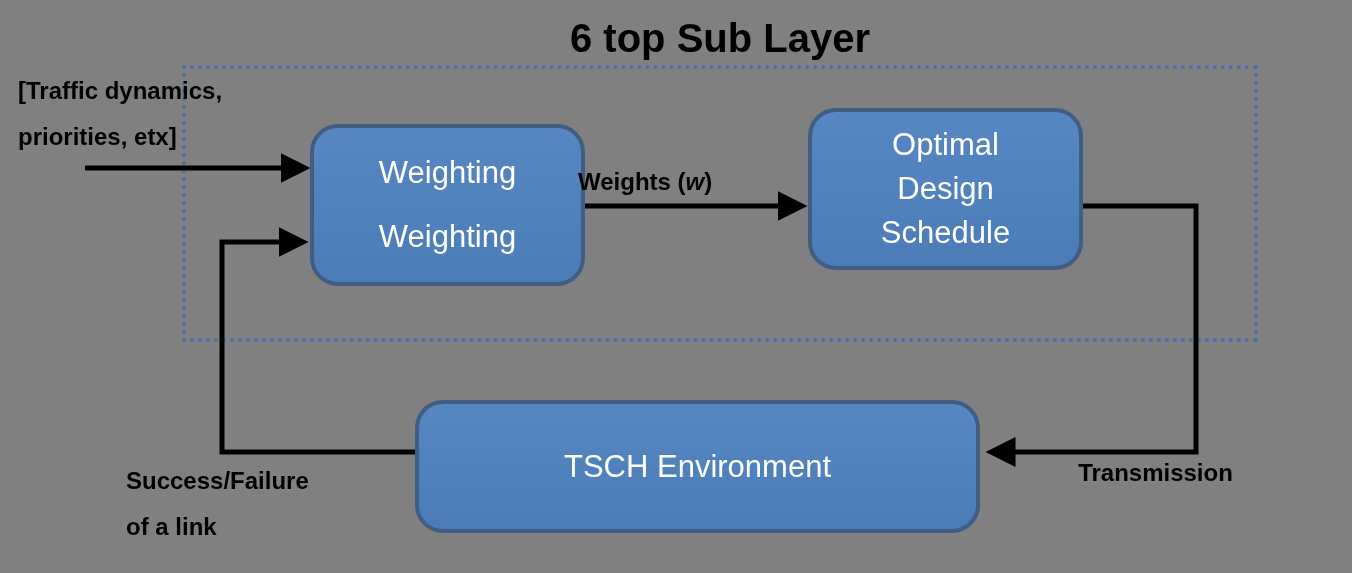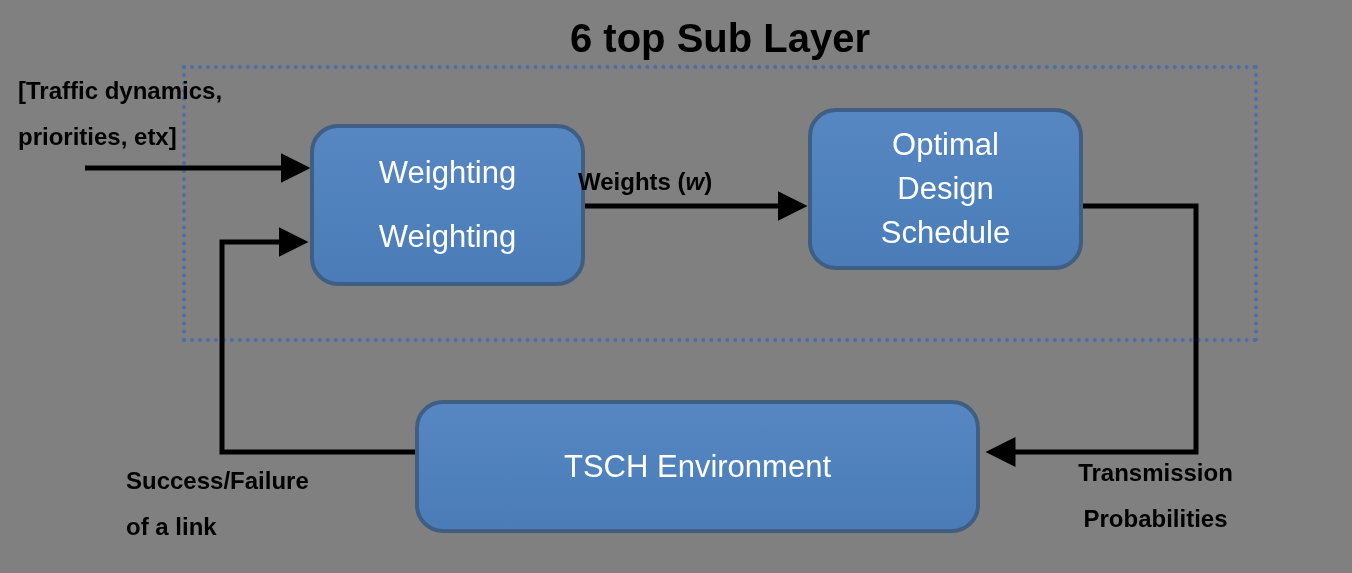--- a/index.html
+++ b/index.html
@@ -117,16 +117,15 @@
     <span>Weights (</span><i>w</i><span>)</span>
   </div>
 
   <div class="label label-success">
     <div>Success/Failure</div>
     <div>of a link</div>
   </div>
 
   <div class="label label-transmission">
     <div>Transmission</div>
-    <div>Probabilities</div>
   </div>
 
 </div>
 
 </body></html>

